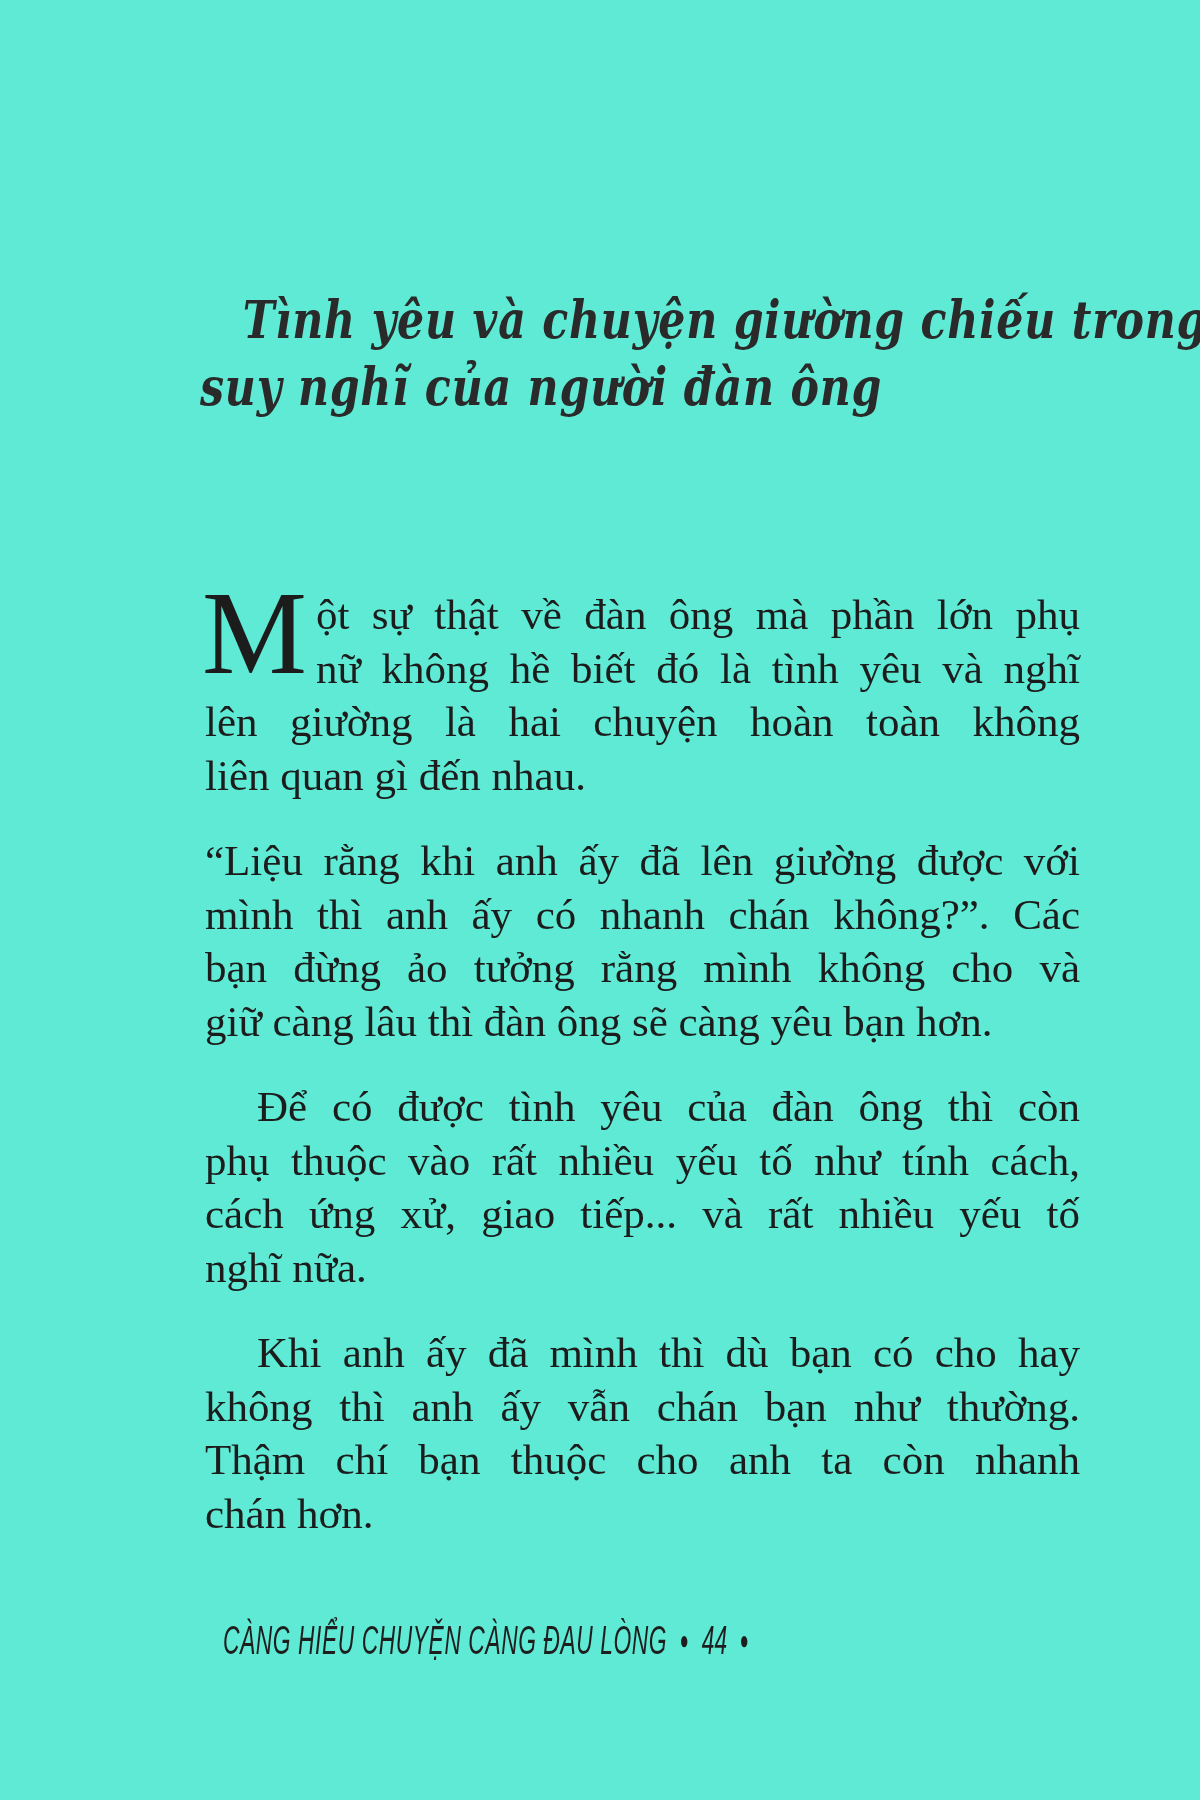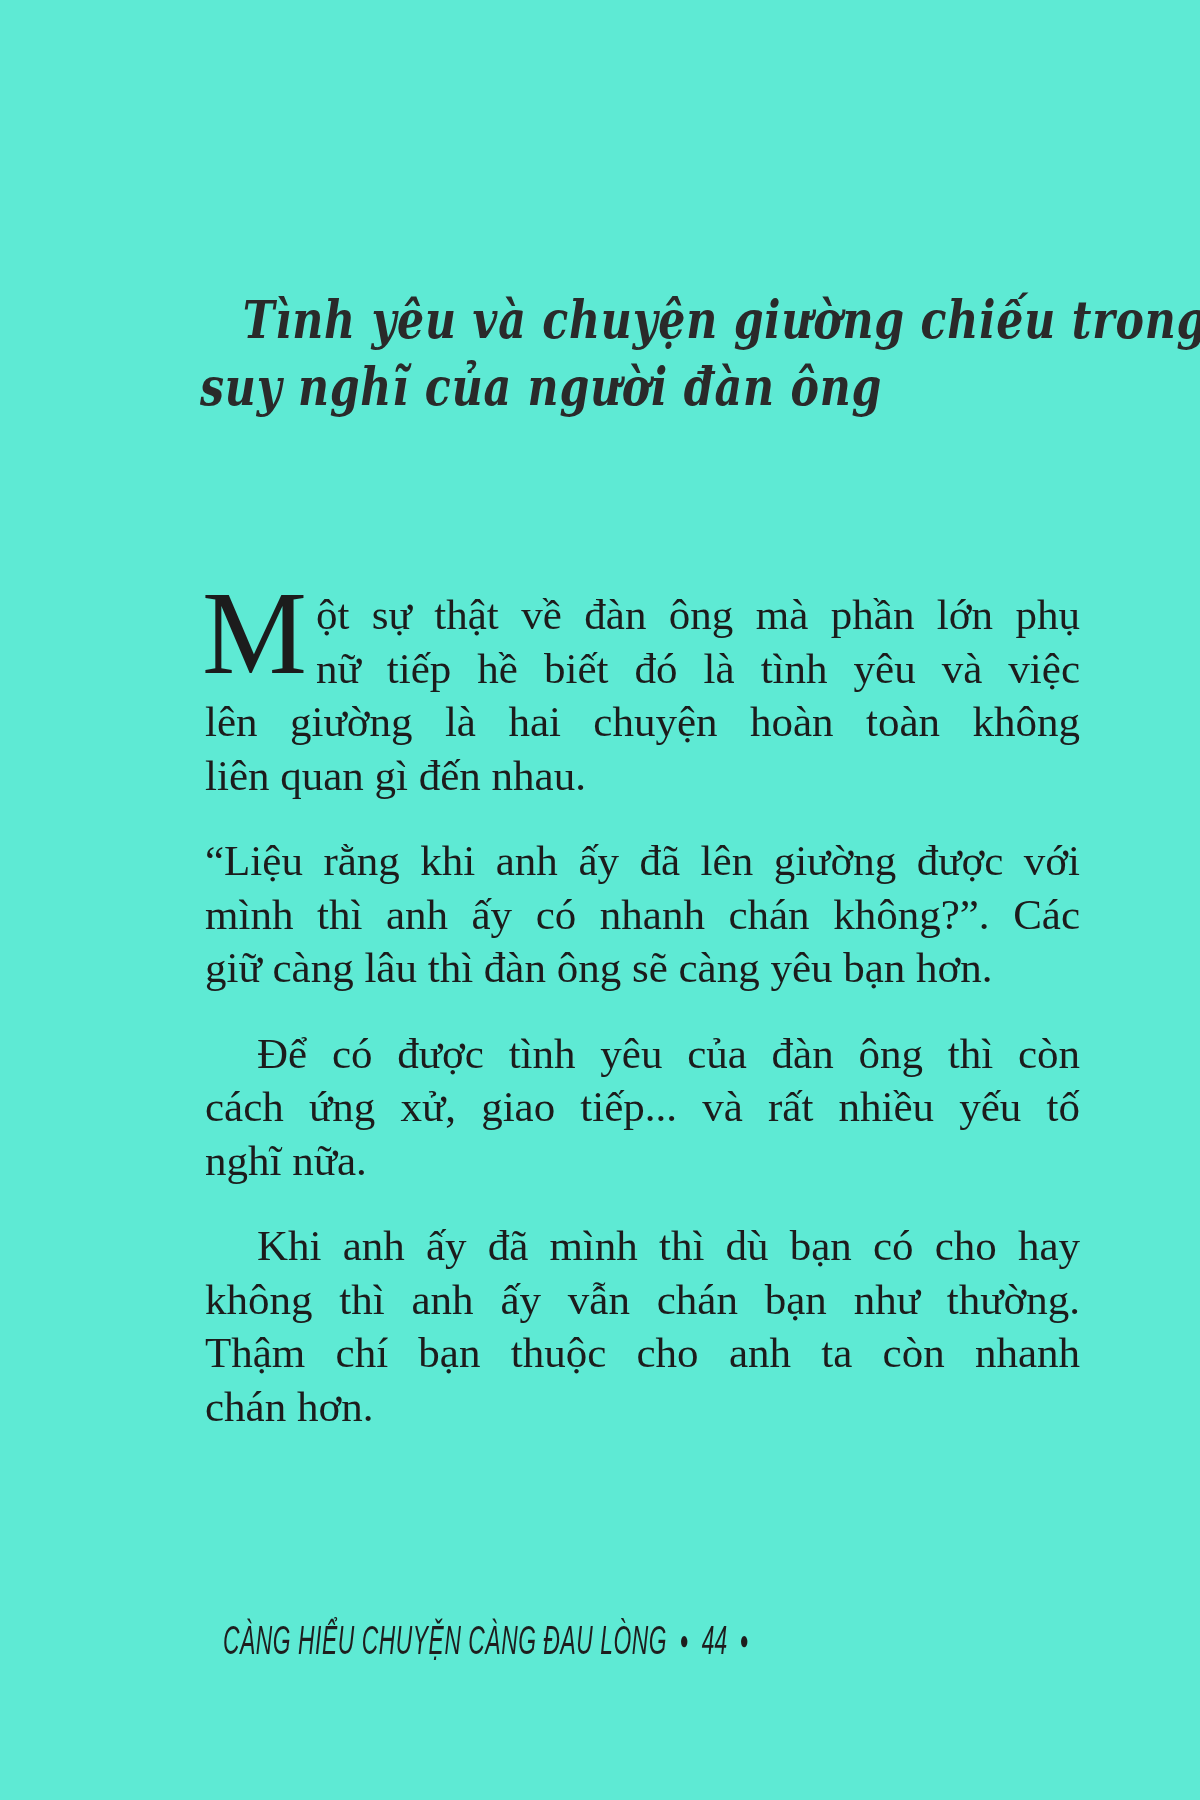--- a/index.html
+++ b/index.html
@@ -63,31 +63,33 @@
 
   <div class="chapter-title">
     <div class="t-line t1">Tình yêu và chuyện giường chiếu trong</div>
     <div class="t-line t2">suy nghĩ của người đàn ông</div>
   </div>
 
   <div class="body-text">
       <div class="para">
         <span class="dropcap">M</span>
         <div class="line first">ột sự thật về đàn ông mà phần lớn phụ</div>
-        <div class="line">nữ tiếp hề biết đó là tình yêu và việc</div>
+        <div class="line">nữ không hề biết đó là tình yêu và nghĩ</div>
         <div class="line">lên giường là hai chuyện hoàn toàn không</div>
         <div class="line last">liên quan gì đến nhau.</div>
       </div>
       <div class="para indent">
         <div class="line">“Liệu rằng khi anh ấy đã lên giường được với</div>
         <div class="line">mình thì anh ấy có nhanh chán không?”. Các</div>
+        <div class="line">bạn đừng ảo tưởng rằng mình không cho và</div>
         <div class="line last">giữ càng lâu thì đàn ông sẽ càng yêu bạn hơn.</div>
       </div>
       <div class="para indent">
         <div class="line first">Để có được tình yêu của đàn ông thì còn</div>
+        <div class="line">phụ thuộc vào rất nhiều yếu tố như tính cách,</div>
         <div class="line">cách ứng xử, giao tiếp... và rất nhiều yếu tố</div>
         <div class="line last">nghĩ nữa.</div>
       </div>
       <div class="para indent">
         <div class="line first">Khi anh ấy đã mình thì dù bạn có cho hay</div>
         <div class="line">không thì anh ấy vẫn chán bạn như thường.</div>
         <div class="line">Thậm chí bạn thuộc cho anh ta còn nhanh</div>
         <div class="line last">chán hơn.</div>
       </div>
     </div>

